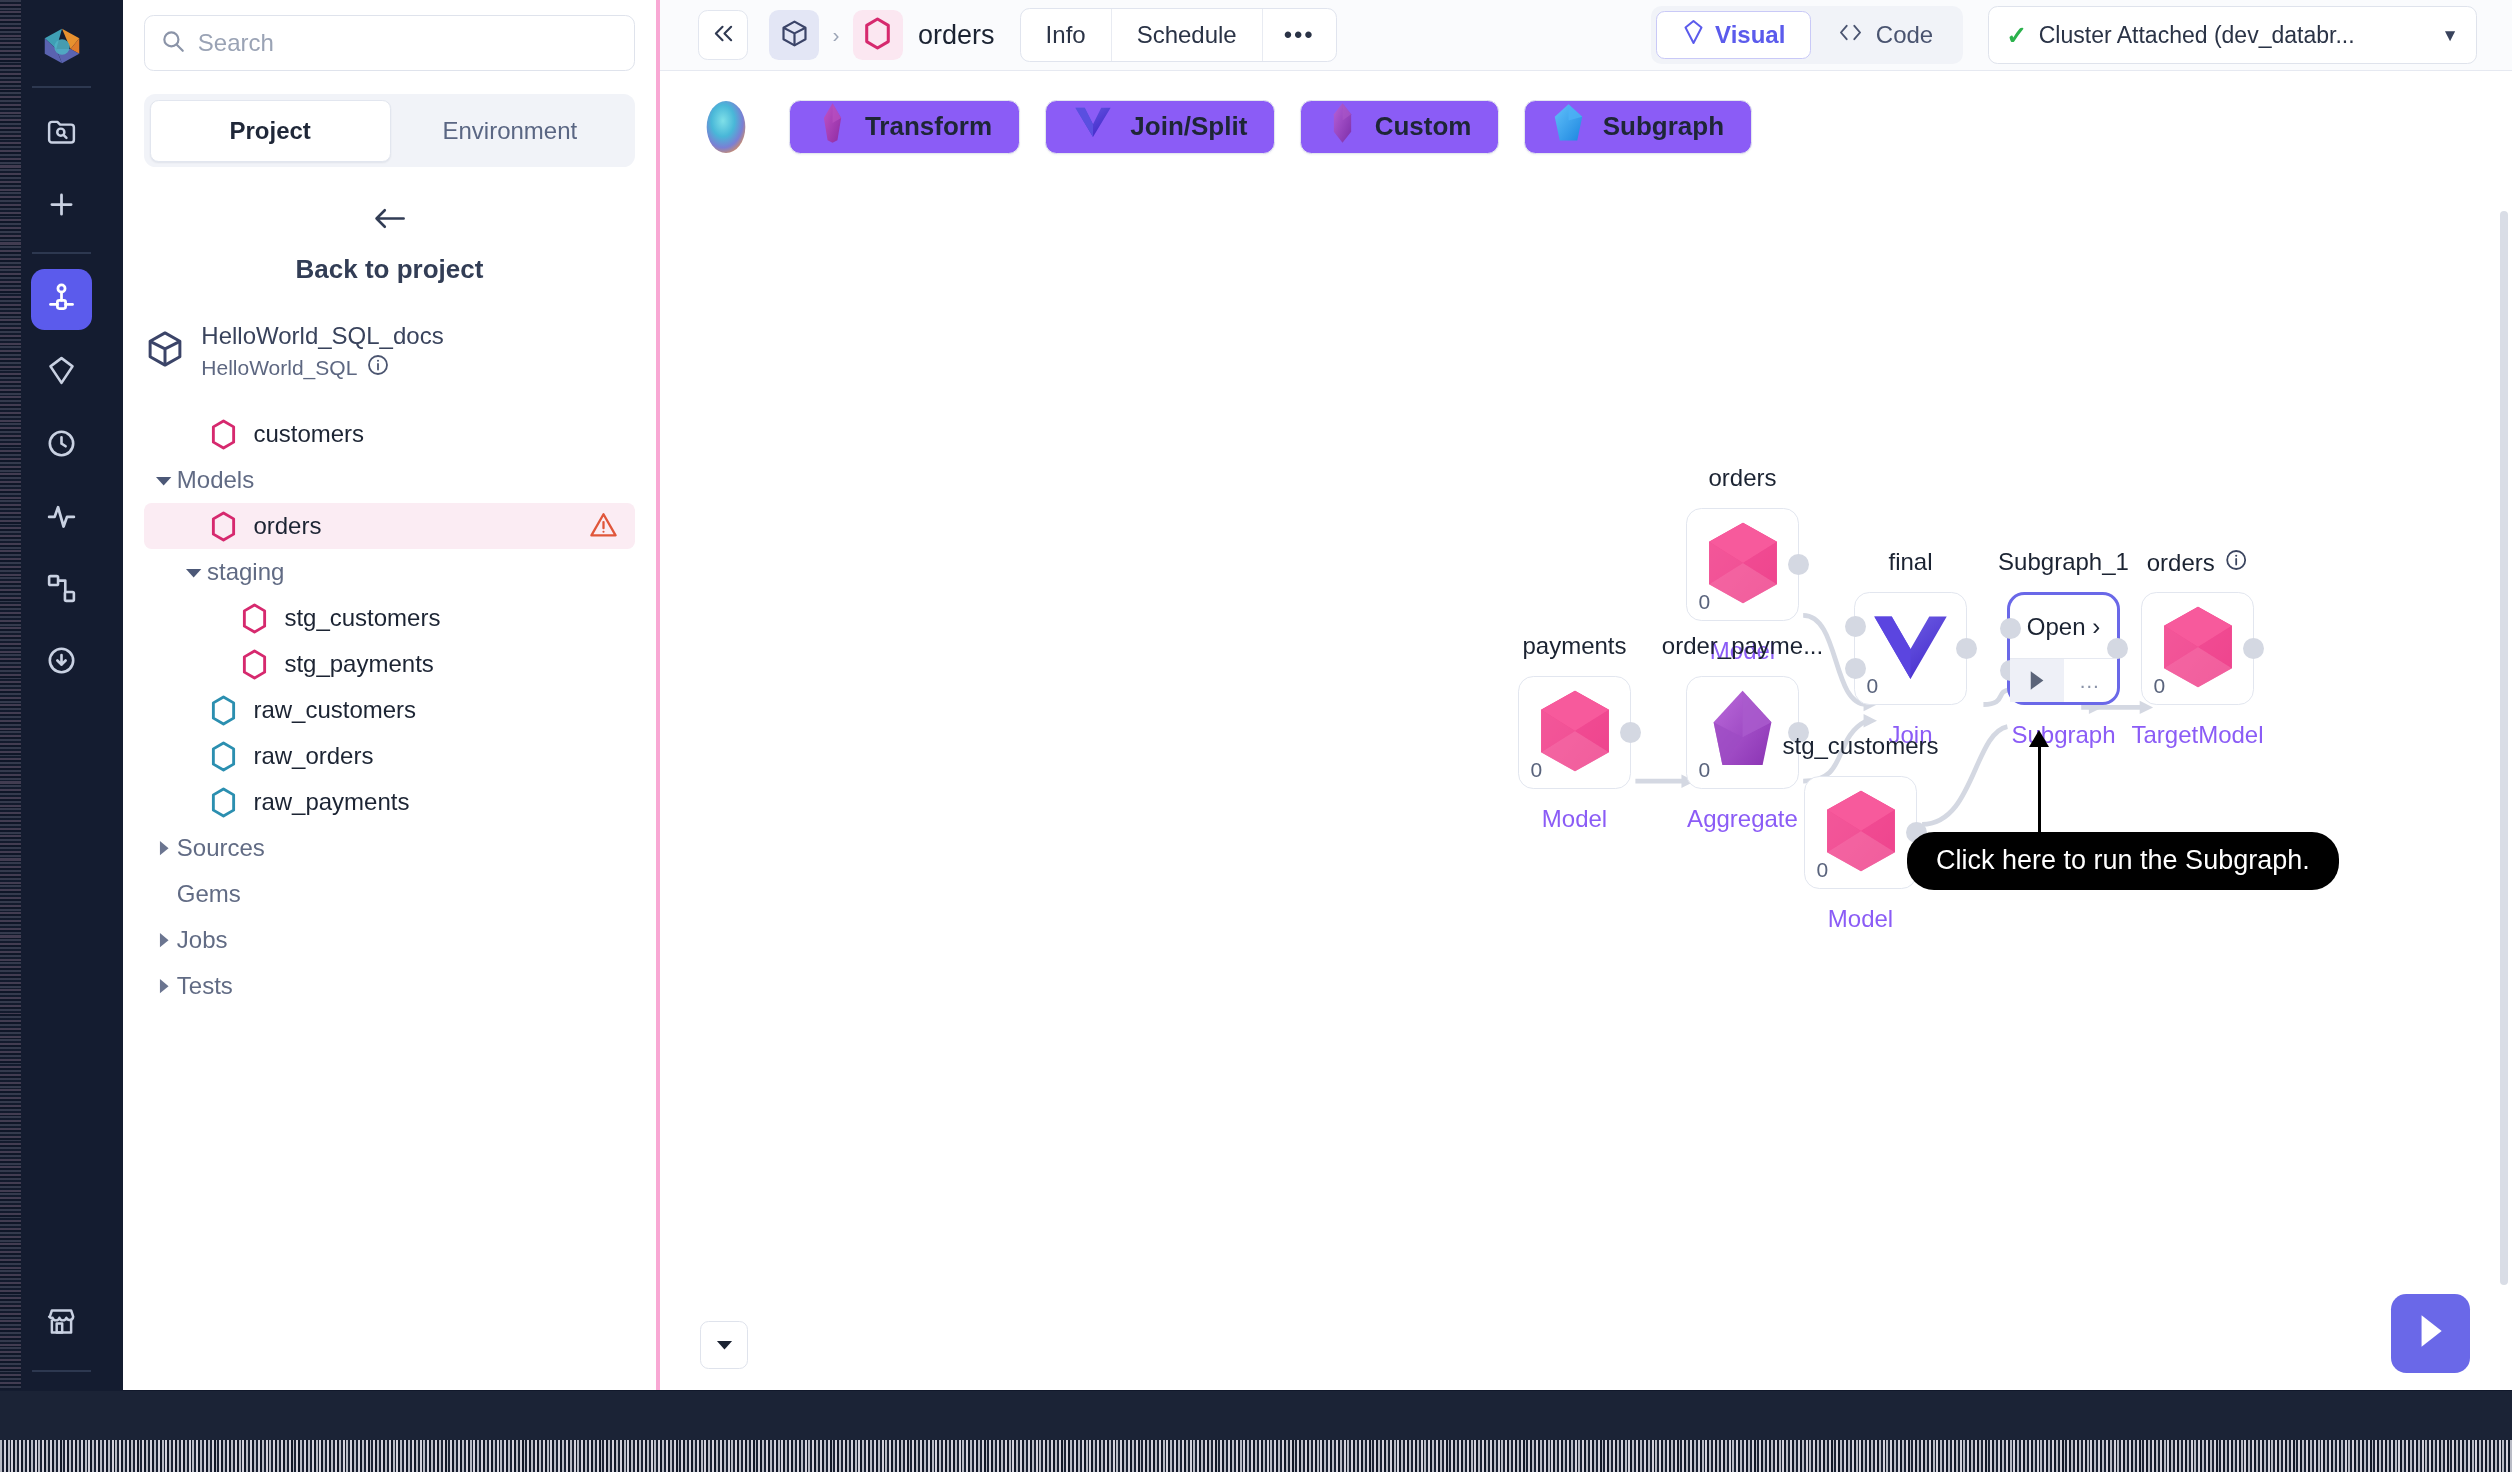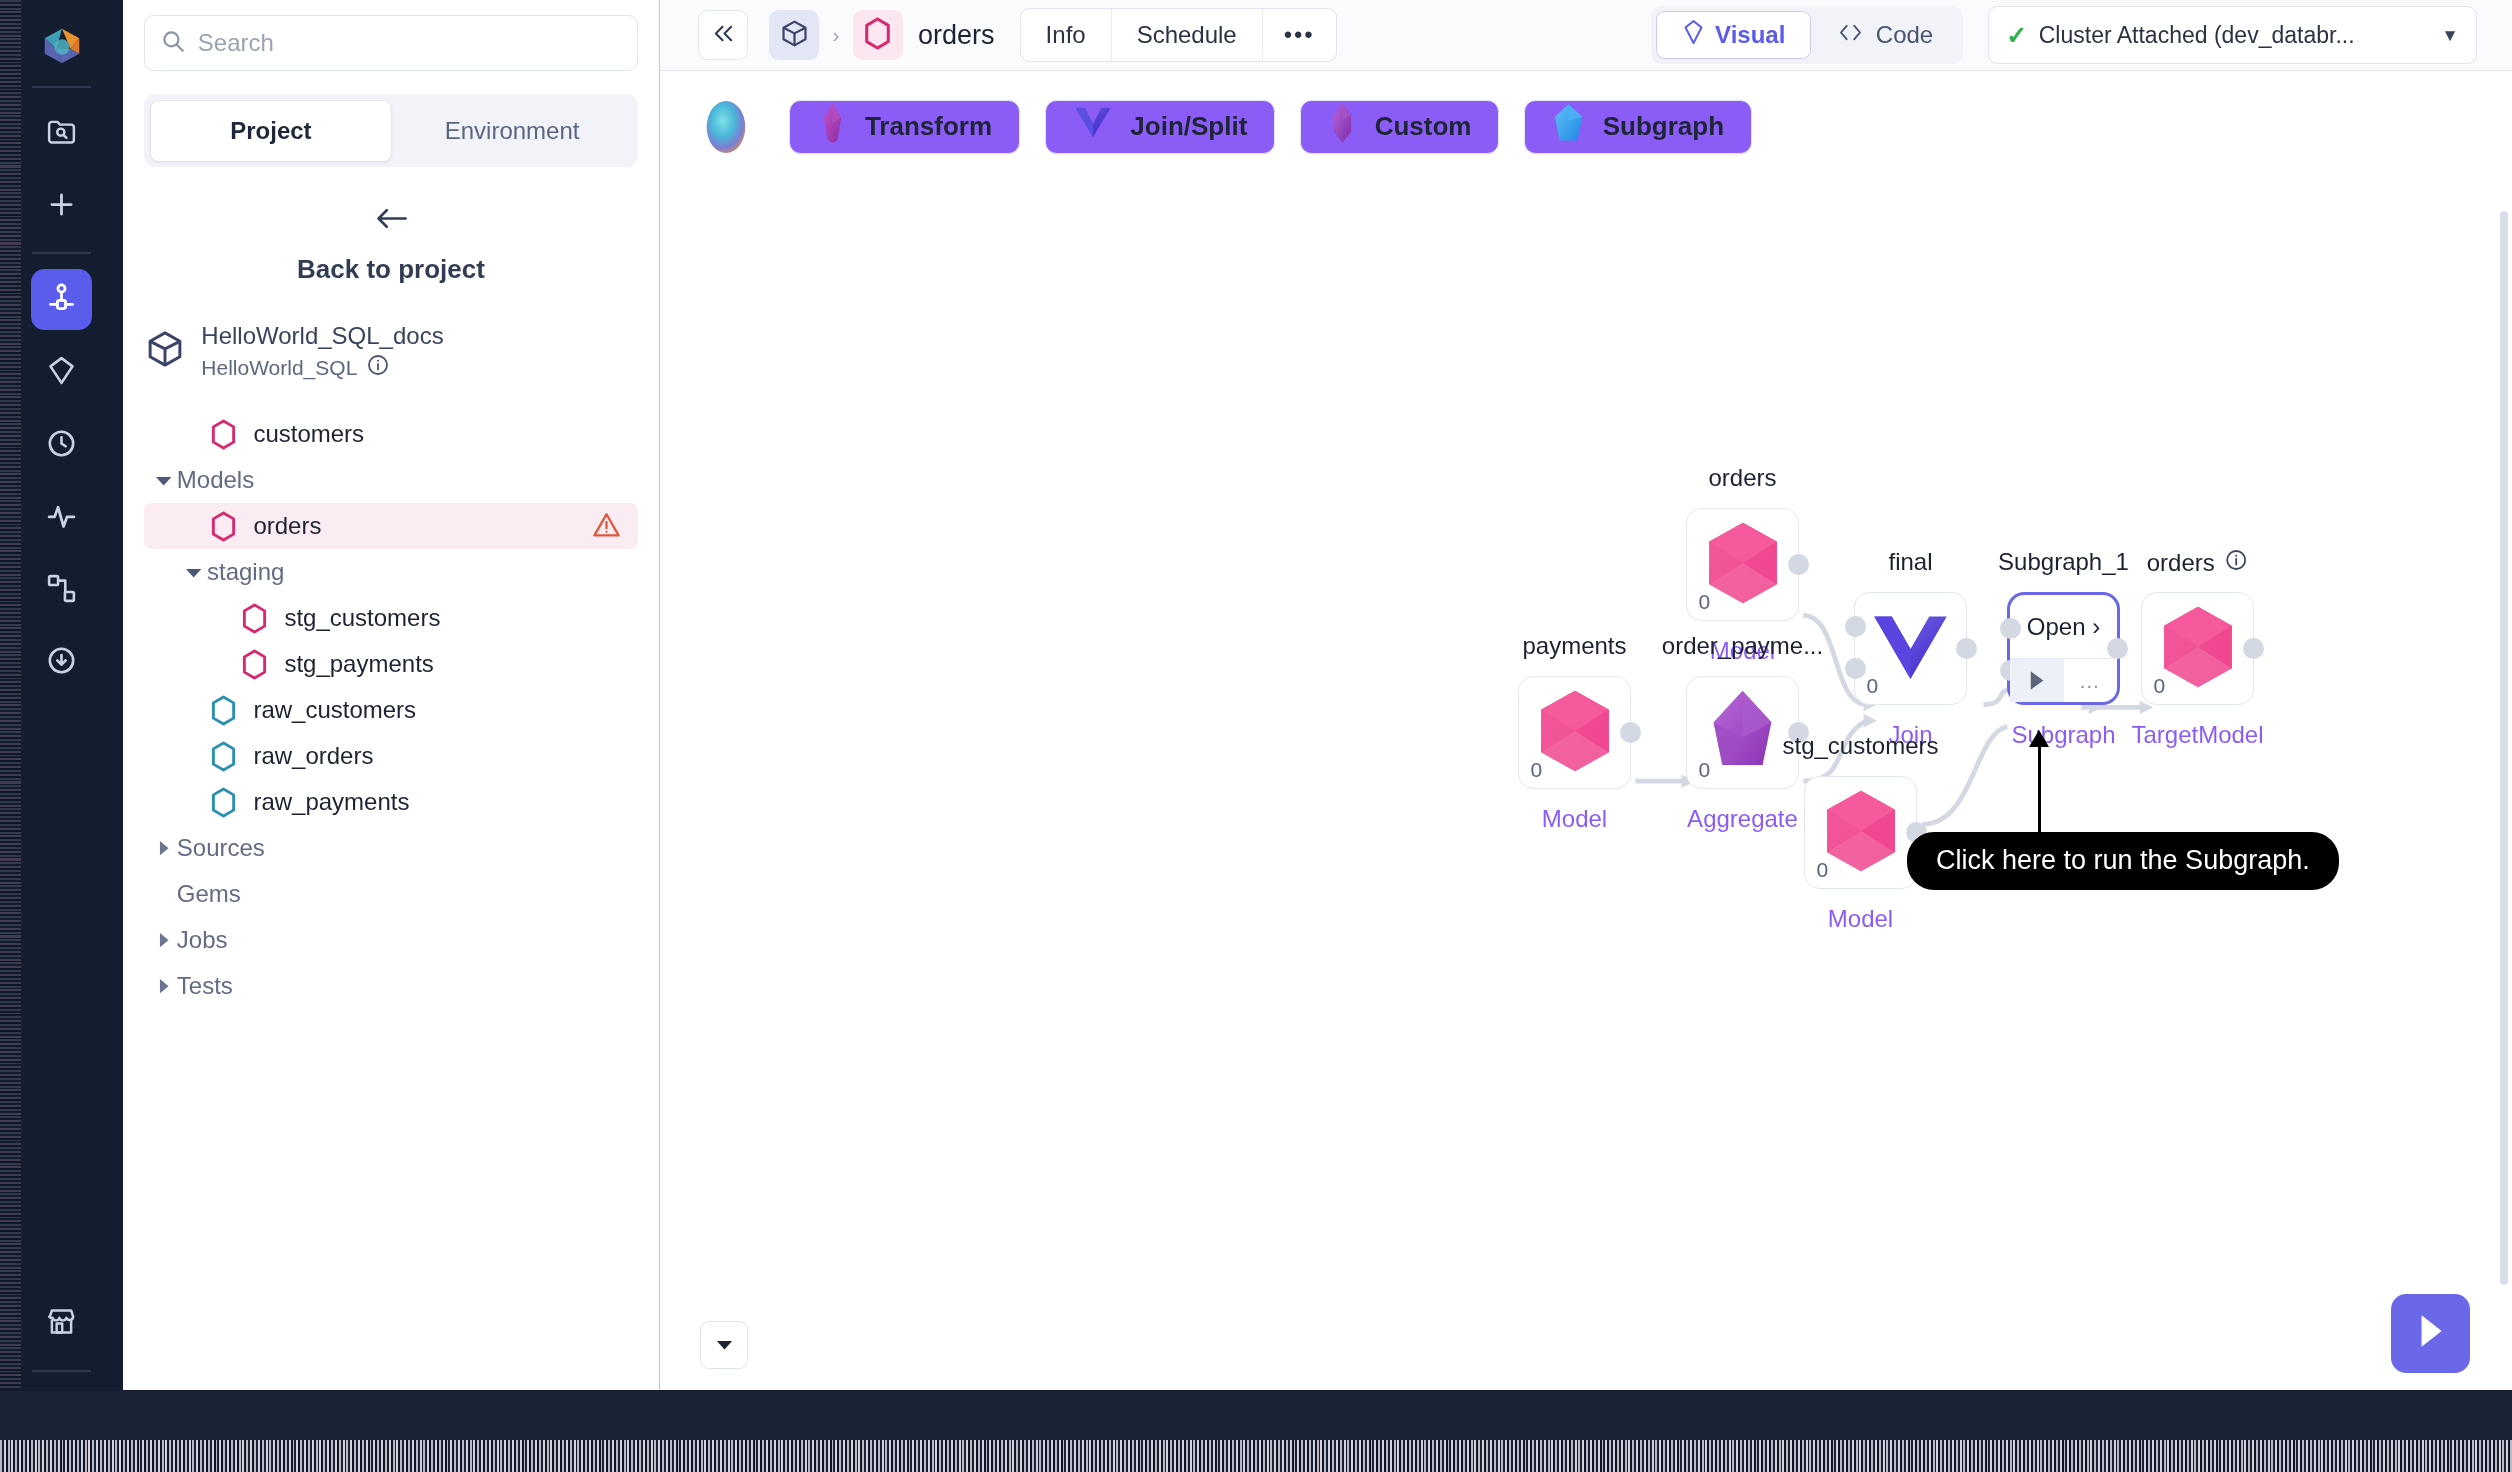--- a/index.html
+++ b/index.html
@@ -24,21 +24,21 @@
     display: flex; align-items: center; justify-content: center;
     color: #c9d1e2;
   }
   .rail-btn.active { background: #5b5bec; color: #ffffff; }
   .rail-spacer { flex: 1; }
 
   
   .sidebar {
     position: absolute; left: 123px; top: 0; width: 537px; height: 1390px;
     background: #ffffff;
-    border-right: 1px solid #f9a8d4;
+    border-right: 4px solid #f9a8d4;
     padding: 15.3px 21px 0 21px;
   }
   .search-box {
     position: relative;
     height: 56px; border: 1px solid #dfe3ec; border-radius: 9.6px;
     display: flex; align-items: center; padding: 0 15.3px; gap: 11.5px;
   }
   .search-box .ph { color: #9aa3b5; font-size: 24px; }
   .seg {
     margin-top: 23px; height: 73px; background: #f1f3f8; border-radius: 11.5px;

